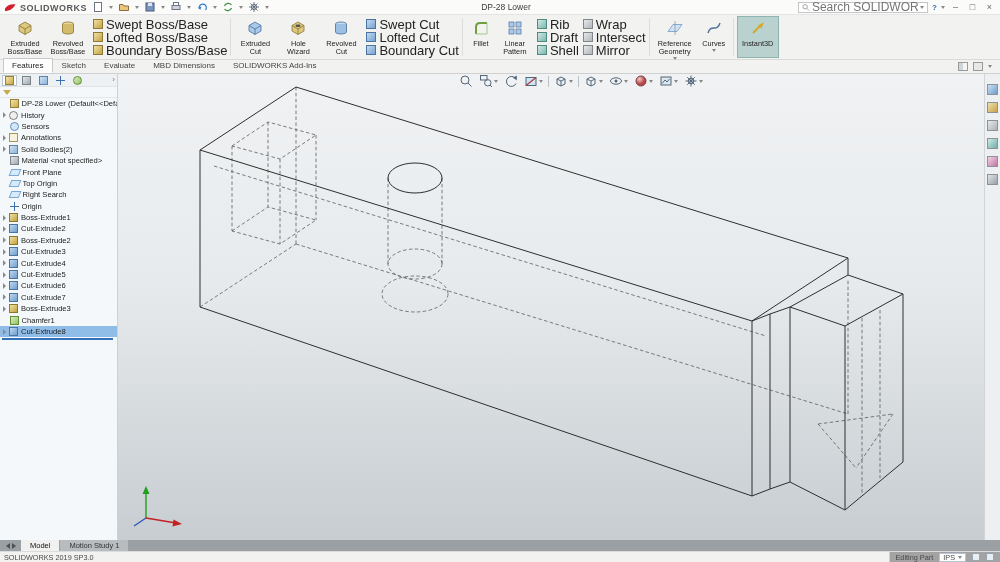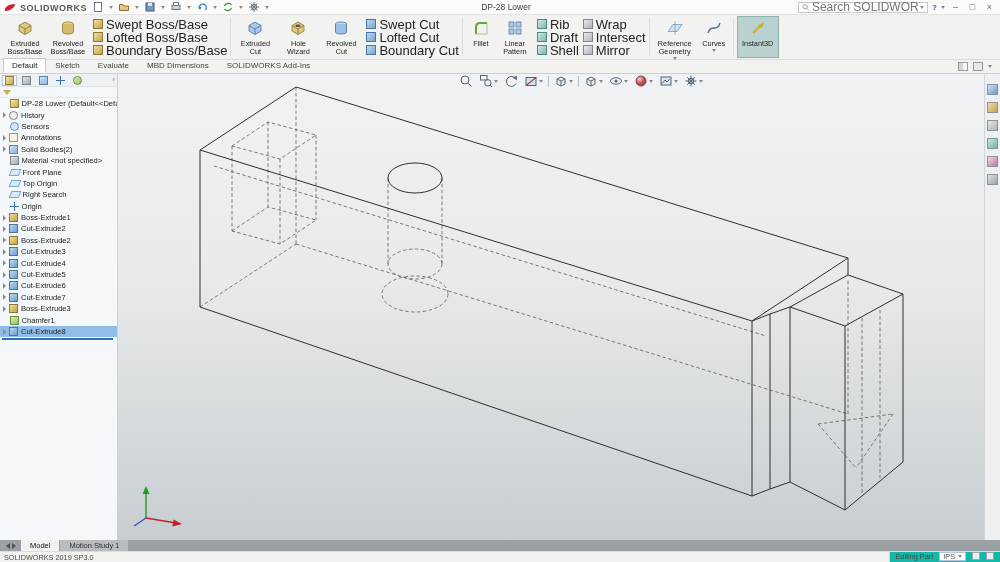--- a/index.html
+++ b/index.html
@@ -104,21 +104,21 @@
   .bottomtabs{position:absolute;left:0;right:0;bottom:11px;height:11px;background:#9ba0a4;
     display:flex;align-items:stretch;gap:1px;padding-left:2px;z-index:20}
   .bt-nav{display:flex;align-items:center;gap:2px;padding:0 4px}
   .bt-arrow{width:0;height:0;border-top:3px solid transparent;border-bottom:3px solid transparent;border-left:4px solid #4d5154}
   .btab{font-size:7.5px;display:flex;align-items:center;padding:0 9px;background:#b8bcbf;color:#333;cursor:default}
   .btab.active{background:#f1f1f0;color:#111}
 
   
   .statusbar{position:absolute;left:0;right:0;bottom:0;height:11px;background:#f2f2f1;border-top:1px solid #dcdcdc;
     display:flex;align-items:center;font-size:7.3px;color:#4a4a4a;padding-left:4px;z-index:20}
-  .sb-right{margin-left:auto;display:flex;gap:6px;background:#14b8a6;height:100%;padding:0 6px;border-left:1px solid #c2d2e4}
+  .sb-right{margin-left:auto;display:flex;align-items:center;gap:6px;background:#a3a3a3;height:100%;padding:0 6px;border-left:1px solid #c2d2e4}
   .units{background:#fff;border:1px solid #b5c4d6;padding:0 3px;display:flex;align-items:center;gap:3px;height:9px;cursor:default}
   .sb-ic{width:8px;height:8px;border:1px solid #98a4b0;background:#e9eef4}
 </style>
 </head>
 <body>
 
 <div id="app">
 
   <div class="titlebar">
     <span class="brand">
@@ -372,21 +372,21 @@
             </svg></span>
         <span class="rtxt">
             <span>Instant3D</span>
             <span></span>
           </span>
       </div>
     </div>
   </div>
 
   <div class="tabrow">
-    <span class="tab active">Default</span>
+    <span class="tab active">Features</span>
     <span class="tab">Sketch</span>
     <span class="tab">Evaluate</span>
     <span class="tab">MBD Dimensions</span>
     <span class="tab">SOLIDWORKS Add-Ins</span>
     <span class="tabrow-right">
       <span class="pane-ic half"></span>
       <span class="pane-ic"></span>
       <span class="car"></span>
     </span>
   </div>

